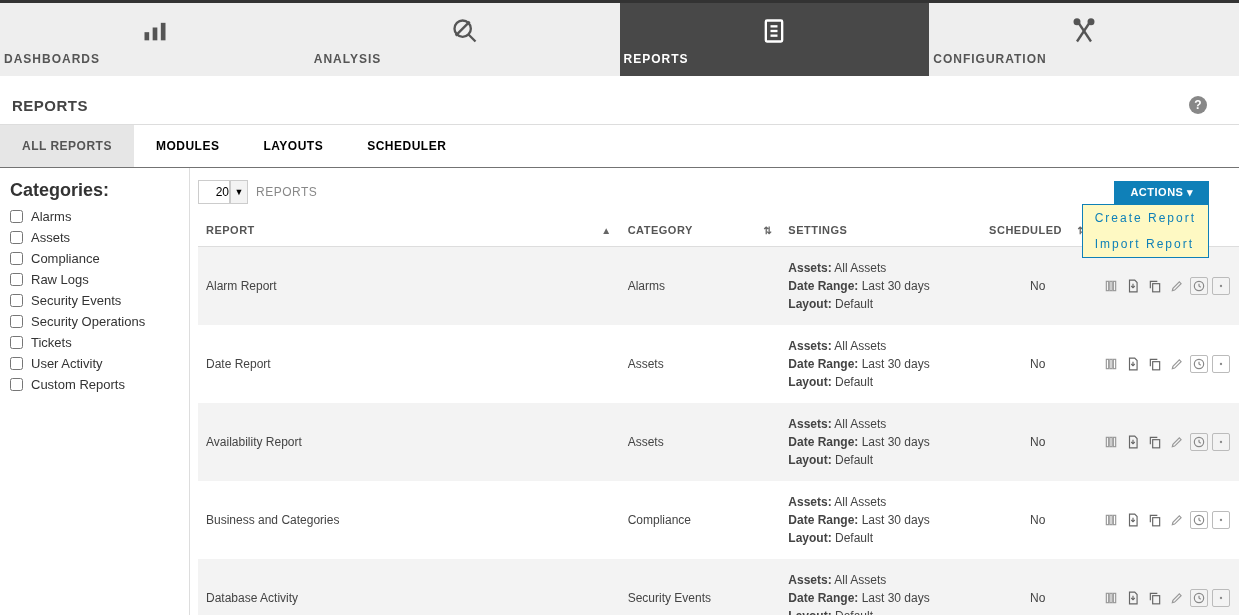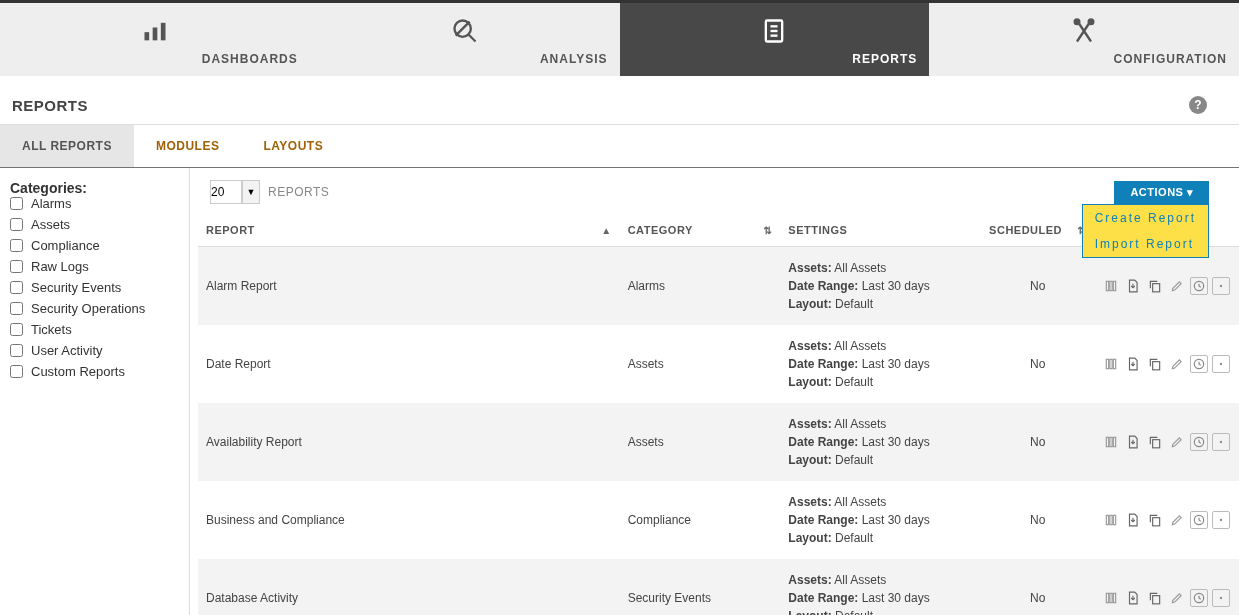--- a/index.html
+++ b/index.html
@@ -1,42 +1,42 @@
 <!DOCTYPE html>
 <html><head>
 <meta charset="utf-8">
 <style>
 * { box-sizing: border-box; margin: 0; padding: 0; }
 body { font-family: -apple-system, "Helvetica Neue", Arial, sans-serif; font-size: 13px; color: #333; background: #fff; width: 1239px; }
 .topbar { height: 3px; background: #333; }
 .mainnav { display: flex; background: #eee; }
-.mainnav-item { flex: 1; text-align: right; padding: 14px 12px 10px; cursor: pointer; color: #555; position: relative; }
+.mainnav-item { flex: 1; text-align: left; padding: 14px 4px 10px; cursor: pointer; color: #555; position: relative; }
 .mainnav-item.active { background: #484848; color: #fff; }
 .mainnav-item.active::after { content: ""; position: absolute; bottom: -10px; left: 50%; transform: translateX(-50%); border: 10px solid transparent; border-top-color: #484848; }
 .mainnav-icon { display: block; margin: 0 auto 6px; height: 28px; }
 .mainnav-label { font-size: 12px; letter-spacing: 1px; font-weight: 600; }
 .page-title-bar { padding: 20px 12px 10px; border-bottom: 1px solid #ddd; display: flex; align-items: center; }
 .page-title { font-size: 15px; font-weight: 700; color: #444; letter-spacing: 0.5px; }
 .help-icon { margin-left: auto; width: 18px; height: 18px; border-radius: 50%; background: #888; color: #fff; text-align: center; line-height: 18px; font-size: 12px; font-weight: bold; cursor: pointer; margin-right: 20px;}
 .subnav { display: flex; border-bottom: 1px solid #737373; }
-.subnav-item { padding: 14px 22px; font-size: 12px; font-weight: 600; letter-spacing: 0.5px; color: #a16207; cursor: pointer; }
+.subnav-item { padding: 14px 22px; font-size: 12px; font-weight: 600; letter-spacing: 0.5px; color: #000000; cursor: pointer; }
 .subnav-item.active { background: #e6e6e6; color: #555; }
 .content { display: flex; }
 .sidebar { width: 190px; padding: 12px 10px; border-right: 1px solid #ddd; }
 .search-input { width: 95%; padding: 8px 10px; border: none; background: #eee; font-size: 12px; color: #666; margin-bottom: 20px; }
-.cat-title { font-weight: 700; font-size: 14px; }
+.cat-title { font-weight: 700; font-size: 18px; margin-bottom: 8px; }
 .cat-item { display: flex; align-items: center; margin-bottom: 6px; font-size: 13px; color: #333; }
 .cat-item input { margin-right: 8px; }
 .main { flex: 1; padding: 12px 0 0 8px; position: relative; }
 .list-header { display: flex; align-items: center; margin-bottom: 10px; padding-right: 30px; }
-.pagesize { width: 32px; height: 24px; border: 1px solid #ccc; text-align: left; font-size: 12px; margin-left: 12px; }
+.pagesize { width: 32px; height: 24px; border: 1px solid #ccc; text-align: right; font-size: 12px; }
 .pagesize-btn { width: 18px; height: 24px; border: 1px solid #ccc; background: #f3f3f3; font-size: 9px; cursor: pointer; }
 .list-header-label { margin-left: 8px; color: #888; font-size: 12px; letter-spacing: 0.5px; }
 .actions-btn { margin-left: auto; background: #0f80b8; color: #fff; padding: 5px 16px; font-size: 11px; font-weight: 700; letter-spacing: 0.5px; cursor: pointer; border: none; }
-.actions-menu { position: absolute; right: 30px; top: 36px; background: #fde047; border: 1px solid #0f80b8; z-index: 10; }
+.actions-menu { position: absolute; right: 30px; top: 36px; background: #fef9c3; border: 1px solid #0f80b8; z-index: 10; }
 .actions-menu div { padding: 6px 12px; font-size: 12px; color: #0f80b8; letter-spacing: 2px; cursor: pointer; white-space: nowrap; }
 .table { width: 100%; border-collapse: collapse; }
 .table th { text-align: left; padding: 10px 8px; font-size: 11px; font-weight: 600; color: #555; letter-spacing: 0.5px; border-bottom: 1px solid #ddd; }
 .th-wrap { display: flex; align-items: center; gap: 15px; justify-content: flex-end; }
 .sort-icon { font-size: 10px; color: #666; }
 .table td { padding: 12px 8px; font-size: 12px; color: #444; vertical-align: middle; }
 .table tbody tr:nth-child(odd) { background: #f3f3f3; }
 .settings-cell b { font-weight: 700; }
 .settings-line { line-height: 1.5; }
 .row-actions { display: flex; gap: 4px; align-items: center; }
@@ -93,20 +93,21 @@
 
 <div class="page-title-bar">
   <div class="page-title">REPORTS</div>
   <div class="help-icon">?</div>
 </div>
 
 <div class="subnav">
   <div class="subnav-item active">ALL REPORTS</div>
   <div class="subnav-item">MODULES</div>
   <div class="subnav-item">LAYOUTS</div>
+  <div class="subnav-item">SCHEDULER</div>
 </div>
 
 <div class="content">
   <div class="sidebar">
     <div class="cat-title">Categories:</div>
     <div id="categories-container">
         <div class="cat-item">
           <input type="checkbox" style="">
           <span>Alarms</span>
         </div>
@@ -329,21 +330,21 @@
                 </div>
   <div class="row-action boxed">
                   <svg viewBox="0 0 24 24" fill="#888">
                     <circle cx="12" cy="12" r="2"></circle>
                   </svg>
                 </div>
 </div>
             </td>
   </tr>
           <tr>
-    <td class="col-report">Business and Compliance</td>
+    <td class="col-report">Business and Categories</td>
     <td class="col-category">Compliance</td>
     <td class="col-settings settings-cell">
       <div class="settings-line"><b>Assets:</b> All Assets</div>
       <div class="settings-line"><b>Date Range:</b> Last 30 days</div>
       <div class="settings-line"><b>Layout:</b> Default</div>
     </td>
     <td class="col-scheduled">No</td>
     <td class="col-actions">
               <div class="row-actions">
   <div class="row-action">

